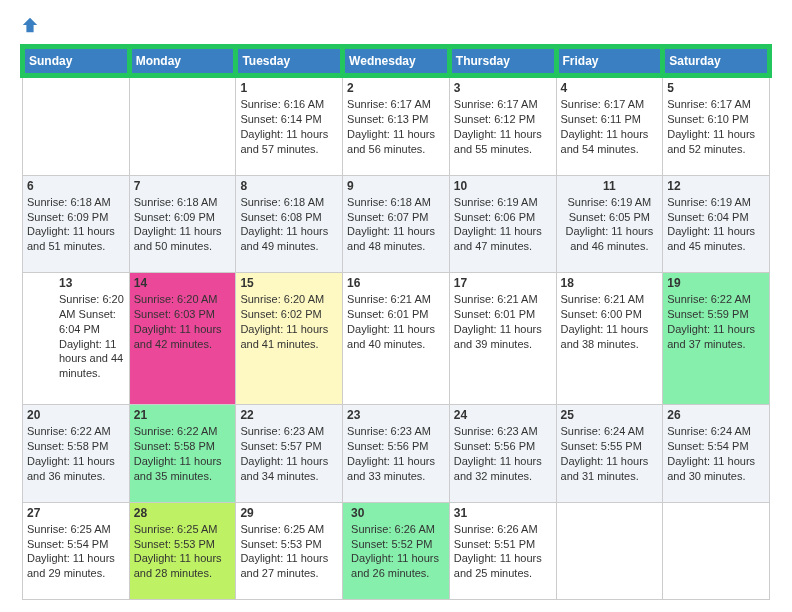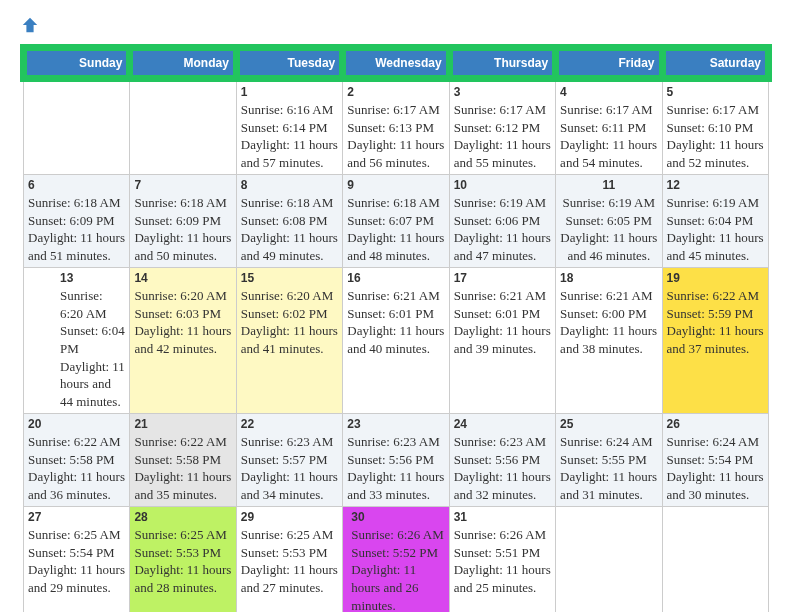--- a/index.html
+++ b/index.html
@@ -65,46 +65,45 @@
       border-collapse: collapse;
       width: 100%;
       table-layout: fixed;
     }
     .calendar th {
       background-color: #3a7fc1;
       color: #fff;
       font-size: 12px;
       font-weight: bold;
       padding: 5px 4px;
-      text-align: right;
-      border: 7px solid #22c55e;
+      text-align: left;
+      border: 5px solid #22c55e;
     }
     .calendar td {
       border: 1px solid #ccc;
       vertical-align: top;
       padding: 3px 4px;
       font-size: 9.5px;
       color: #333;
       background: #fff;
       height: 82px;
     }
     .calendar tr:nth-child(even) td {
       background: #f5f5f5;
     }
     .day-num {
       font-size: 12px;
       font-weight: bold;
       display: block;
       margin-bottom: 2px;
     }
     .day-info {
-      font-size: 13px;
+      font-size: 11px;
       line-height: 1.35;
       color: #333;
-      font-family: Liberation Serif, serif;
     }
     .empty-cell {
       background: #fff !important;
     }
   </style>
 </head>
 <body>
 
 <div class="page">
   <div class="header">
@@ -214,21 +213,21 @@
 Daylight: 11 hours and 45 minutes.</div>
           </td>
         </tr>
         <tr>
           <td style="background: rgb(255, 255, 255); padding-left: 36px;">
             <span class="day-num">13</span>
             <div class="day-info">Sunrise: 6:20 AM
 Sunset: 6:04 PM
 Daylight: 11 hours and 44 minutes.</div>
           </td>
-          <td style="background: #fef9c3;">
+          <td style="background: #ec4899;">
             <span class="day-num">14</span>
             <div class="day-info">Sunrise: 6:20 AM
 Sunset: 6:03 PM
 Daylight: 11 hours and 42 minutes.</div>
           </td>
           <td style="background: #fef9c3;">
             <span class="day-num">15</span>
             <div class="day-info">Sunrise: 6:20 AM
 Sunset: 6:02 PM
 Daylight: 11 hours and 41 minutes.</div>
@@ -244,35 +243,35 @@
             <div class="day-info">Sunrise: 6:21 AM
 Sunset: 6:01 PM
 Daylight: 11 hours and 39 minutes.</div>
           </td>
           <td style="background: rgb(255, 255, 255);">
             <span class="day-num">18</span>
             <div class="day-info">Sunrise: 6:21 AM
 Sunset: 6:00 PM
 Daylight: 11 hours and 38 minutes.</div>
           </td>
-          <td style="background: #fde047; margin-top: 13px;">
+          <td style="background: #86efac; margin-top: 13px;">
             <span class="day-num">19</span>
             <div class="day-info">Sunrise: 6:22 AM
 Sunset: 5:59 PM
 Daylight: 11 hours and 37 minutes.</div>
           </td>
         </tr>
         <tr>
           <td style="background: rgb(240, 244, 248);">
             <span class="day-num">20</span>
             <div class="day-info">Sunrise: 6:22 AM
 Sunset: 5:58 PM
 Daylight: 11 hours and 36 minutes.</div>
           </td>
-          <td style="background: #e5e5e5;">
+          <td style="background: #86efac;">
             <span class="day-num">21</span>
             <div class="day-info">Sunrise: 6:22 AM
 Sunset: 5:58 PM
 Daylight: 11 hours and 35 minutes.</div>
           </td>
           <td style="background: rgb(240, 244, 248);">
             <span class="day-num">22</span>
             <div class="day-info">Sunrise: 6:23 AM
 Sunset: 5:57 PM
 Daylight: 11 hours and 34 minutes.</div>
@@ -314,21 +313,21 @@
             <div class="day-info">Sunrise: 6:25 AM
 Sunset: 5:53 PM
 Daylight: 11 hours and 28 minutes.</div>
           </td>
           <td style="background: rgb(255, 255, 255);">
             <span class="day-num">29</span>
             <div class="day-info">Sunrise: 6:25 AM
 Sunset: 5:53 PM
 Daylight: 11 hours and 27 minutes.</div>
           </td>
-          <td style="background: #d946ef; padding-left: 8px;">
+          <td style="background: #86efac; padding-left: 8px;">
             <span class="day-num">30</span>
             <div class="day-info">Sunrise: 6:26 AM
 Sunset: 5:52 PM
 Daylight: 11 hours and 26 minutes.</div>
           </td>
           <td style="background: rgb(255, 255, 255);">
             <span class="day-num">31</span>
             <div class="day-info">Sunrise: 6:26 AM
 Sunset: 5:51 PM
 Daylight: 11 hours and 25 minutes.</div>

